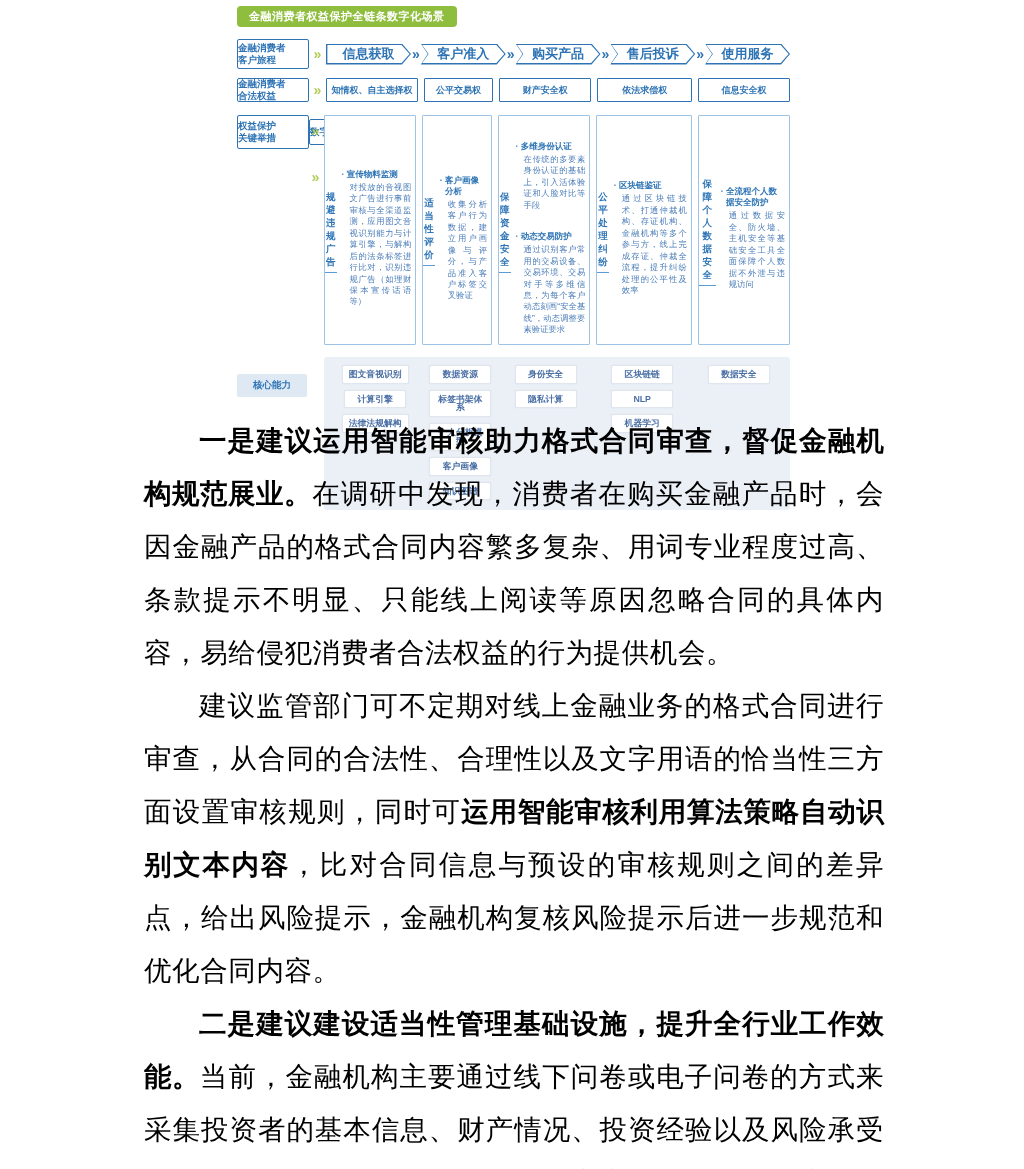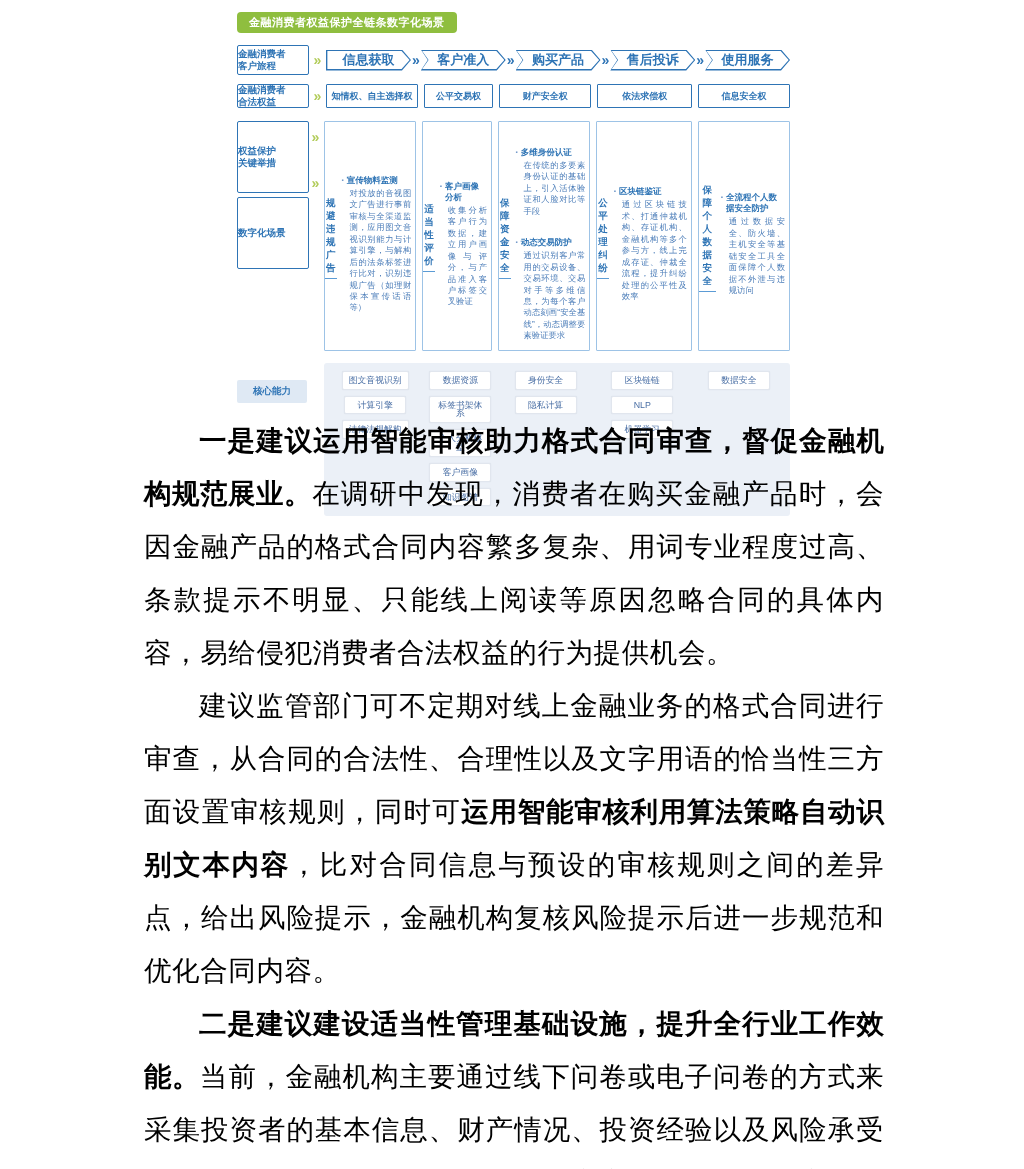--- a/index.html
+++ b/index.html
@@ -1,20 +1,20 @@
 <!DOCTYPE html>
 <html><head>
 <meta charset="utf-8">
 <style>
   html,body{margin:0;padding:0;background:#fff;}
   .page{position:relative;width:1024px;height:1169px;background:#ffffff;overflow:hidden;
         font-family:"Liberation Sans","DejaVu Sans",sans-serif;}
 
   
-  .fig{position:absolute;left:237px;top:12px;width:553px;}
+  .fig{position:absolute;left:237px;top:6px;width:553px;}
   .fig-title{display:inline-block;background:#8FBE3F;color:#ffffff;font-weight:bold;
              font-size:11px;line-height:1;padding:5px 12px;border-radius:4px;letter-spacing:.5px;}
   .fig-row{display:flex;align-items:stretch;}
   .row-journey{margin-top:12px;height:30px;}
   .row-rights{margin-top:9px;height:24px;}
   .row-measures{margin-top:13px;}
   .row-caps{margin-top:12px;}
 
   .fig-label{width:70px;flex:0 0 70px;border:1.4px solid #2E74B5;border-radius:2px;background:#fff;
              color:#2E74B5;font-weight:bold;font-size:9.5px;line-height:1.3;
@@ -46,34 +46,34 @@
   .m-col{border:1px solid #9DC3E6;border-radius:1px;background:#fff;display:flex;flex-direction:row;min-height:140px;align-items:center;}
   .m-head{color:#2E74B5;font-weight:bold;font-size:9.5px;text-align:center;padding:4px 1px 3px;
           border-bottom:1.3px solid #5B9BD5;}
   .m-body{padding:5px 4px 4px 5px;}
   .m-item{margin-bottom:4px;}
   .m-item-title{color:#2E74B5;font-weight:bold;font-size:8.5px;line-height:1.3;display:flex;margin-top:20px;}
   .m-bullet{color:#6E96C8;font-size:6px;margin:2px 3px 0 0;flex:0 0 auto;}
   .m-item-body{color:#4A7CB8;font-size:8.3px;line-height:1.38;margin:2px 0 0 8px;text-align:justify;}
 
   
-  .m-labels{display:flex;flex-direction:column;width:70px;flex:0 0 70px;}
+  .m-labels{display:flex;width:70px;flex:0 0 70px;}
   .m-label1{height:32px;}
   .m-label2{height:24px;margin-top:4px;font-size:9.5px;}
   .m-chevs{width:17px;flex:0 0 17px;display:flex;flex-direction:column;color:#B2CC5A;
            font-weight:bold;font-size:14px;align-items:center;}
   .m-chevs span:first-child{margin-top:8px;}
   .m-chevs span:last-child{margin-top:30px;}
 
   
   .cap-label-cell{width:87px;flex:0 0 87px;display:flex;align-items:flex-start;}
   .cap-label{margin-top:17px;width:70px;height:23px;background:#DFE9F4;border-radius:2px;
              color:#2E74B5;font-weight:bold;font-size:9.5px;display:flex;align-items:center;justify-content:center;}
   .cap-box{flex:1;background:#EBF0F7;border-radius:3px;padding:8px 10px 10px;min-height:92px;}
-  .cap-grid{column-gap:13px;}
+  .cap-grid{column-gap:13px;font-weight:bold;}
   .cap-col{display:flex;flex-direction:column;align-items:center;row-gap:6px;}
   .chip{background:#ffffff;border:1px solid #E1E6EE;border-radius:2px;box-shadow:0 0 1px rgba(120,140,170,.25);
         color:#4A6FA5;font-size:8.8px;line-height:1;padding:4px 6px;min-width:62px;text-align:center;box-sizing:border-box;}
 
   
   .content{position:absolute;left:144px;top:414px;width:740px;
            font-family:"Liberation Serif","DejaVu Serif",serif;color:#000;}
   .content p{margin:0;font-size:27.5px;line-height:53px;text-align:justify;text-justify:inter-ideograph;
              text-indent:2em;letter-spacing:.6px;}
   .content b{font-family:"DejaVu Sans","Liberation Sans",sans-serif;font-weight:700;letter-spacing:0;}

